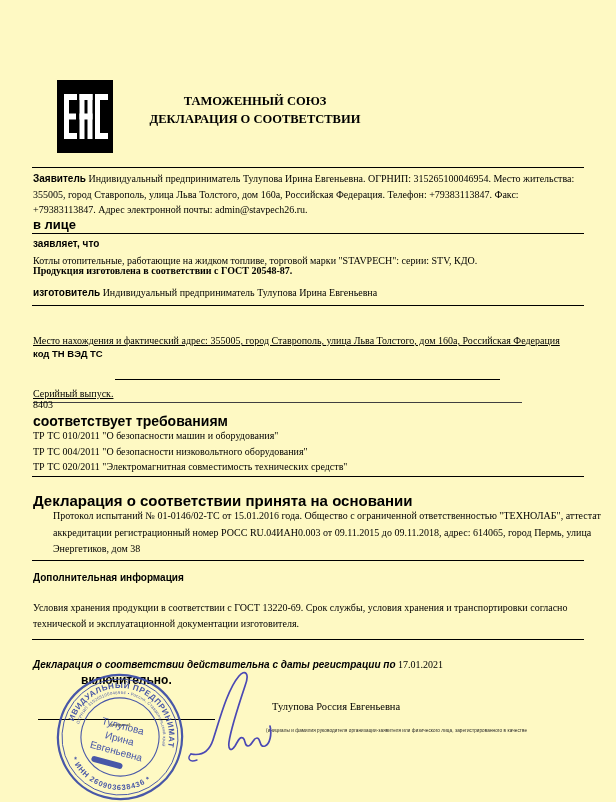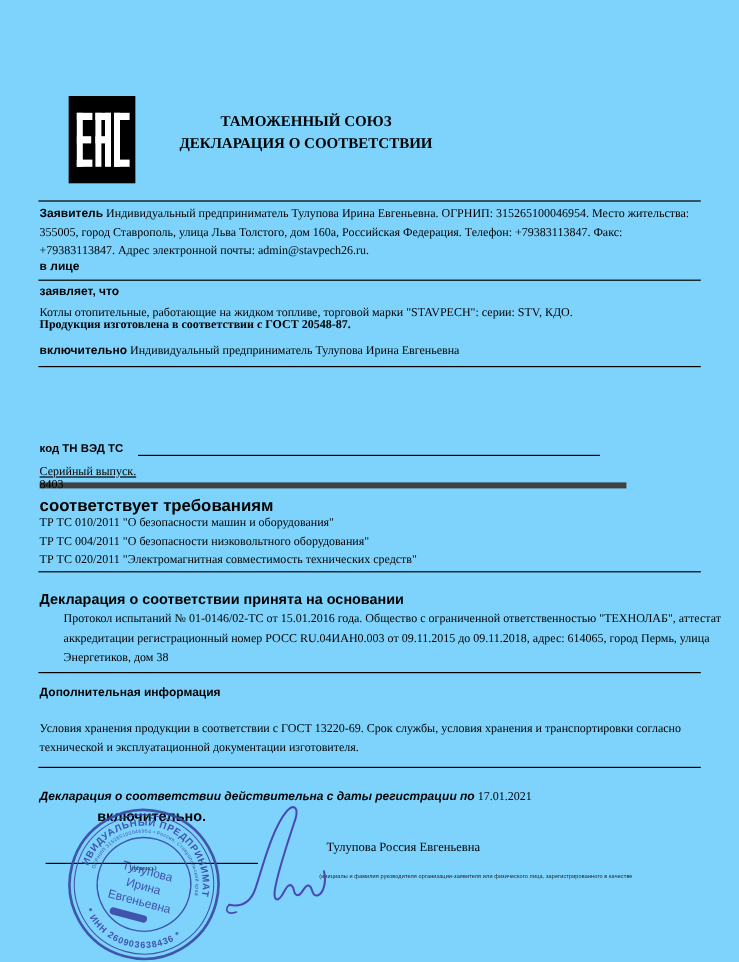--- a/index.html
+++ b/index.html
@@ -1,18 +1,18 @@
 <!DOCTYPE html>
 <html><head>
 <meta charset="utf-8">
 <style>
   * { margin:0; padding:0; box-sizing:border-box; }
   html,body { background:#888; }
   .page {
-    position:relative; width:616px; height:802px; background:#7dd3fc;
+    position:relative; width:616px; height:802px; background:#fef9c3;
     margin:0 auto; overflow:hidden;
     font-family:"Liberation Serif", serif; color:#000;
   }
   .abs { position:absolute; }
   .serif { font-family:"Liberation Serif", serif; font-size:10px; }
   .sans-b { font-family:"Liberation Sans", sans-serif; font-weight:bold; font-size:9.5px; }
   .rule { position:absolute; left:32px; width:552px; border-top:1.6px solid #000; }
   .para { left:33px; width:550px; line-height:15.5px; font-size:10px; }
   .u { text-decoration:underline; }
   .title {
@@ -56,52 +56,53 @@
     <div>ТАМОЖЕННЫЙ СОЮЗ</div>
     <div>ДЕКЛАРАЦИЯ О СООТВЕТСТВИИ</div>
   </div>
 
   <div class="rule" style="top:167px;"></div>
 
   <div class="abs para" style="top:171px;">
     <span class="sans-b" style="font-size:10px;">Заявитель</span>
     <span class="serif">Индивидуальный предприниматель Тулупова Ирина Евгеньевна.  ОГРНИП: 315265100046954. Место жительства: 355005, город Ставрополь, улица Льва Толстого, дом 160а, Российская Федерация. Телефон: +79383113847. Факс: +79383113847. Адрес электронной почты: admin@stavpech26.ru.</span>
   </div>
-  <div class="abs sans-b" style="left:33px; top:217px; font-size:10px;">в лице</div>
+  <div class="abs sans-b" style="left:33px; top:217px; font-size:13px;">в лице</div>
 
   <div class="rule" style="top:233px;"></div>
 
   <div class="abs sans-b" style="left:33px; top:238px; font-size:10px;">заявляет, что</div>
   <div class="abs para serif" style="top:253px;">Котлы отопительные, работающие на жидком топливе, торговой марки "STAVPECH": серии: STV, КДО.</div>
   <div class="abs para serif" style="top:263px; font-weight:bold;">Продукция изготовлена в соответствии с ГОСТ 20548-87.</div>
   <div class="abs para" style="top:285px;">
-    <span class="sans-b" style="font-size:10px;">включительно</span>
+    <span class="sans-b" style="font-size:10px;">изготовитель</span>
     <span class="serif">Индивидуальный предприниматель Тулупова Ирина Евгеньевна</span>
   </div>
 
   <div class="rule" style="top:305px;"></div>
 
+  <div class="abs para serif u" style="top:333px;">Место нахождения и фактический адрес: 355005, город Ставрополь, улица Льва Толстого, дом 160а, Российская Федерация</div>
 
-  <div class="abs sans-b" style="left:33px; top:369px;">код ТН ВЭД ТС</div>
+  <div class="abs sans-b" style="left:33px; top:348px;">код ТН ВЭД ТС</div>
   <div class="abs" style="left:115px; top:379px; width:385px; border-top:1px solid #000;"></div>
-  <div class="abs" style="left:33px; top:383px; width:489px; border-bottom:5px solid #404040; padding-bottom:1px;">
+  <div class="abs" style="left:33px; top:383px; width:489px; border-bottom:1px solid #404040; padding-bottom:1px;">
     <span class="serif u">Серийный выпуск.</span>
   </div>
   <div class="abs serif" style="left:33px; top:399px;text-align:right;">8403</div>
 
   <div class="abs sans-b" style="left:33px; top:413px; font-size:14px;">соответствует требованиям</div>
   <div class="abs para req" style="top:428px;">
     <div class="serif">ТР ТС 010/2011 "О безопасности машин и оборудования"</div>
     <div class="serif">ТР ТС 004/2011 "О безопасности низковольтного оборудования"</div>
     <div class="serif">ТР ТС 020/2011 "Электромагнитная совместимость технических средств"</div>
   </div>
 
   <div class="rule" style="top:476px;"></div>
 
-  <div class="abs sans-b" style="left:33px; top:492px; font-size:12px;">Декларация о соответствии принята на основании</div>
+  <div class="abs sans-b" style="left:33px; top:492px; font-size:15px;">Декларация о соответствии принята на основании</div>
   <div class="abs para serif" style="top:508px; line-height:16.5px;margin-left:20px;">Протокол испытаний № 01-0146/02-ТС от 15.01.2016 года. Общество с ограниченной ответственностью "ТЕХНОЛАБ", аттестат аккредитации регистрационный номер РОСС RU.04ИАН0.003 от 09.11.2015 до 09.11.2018, адрес: 614065, город Пермь, улица Энергетиков, дом 38</div>
 
   <div class="rule" style="top:560px;"></div>
 
   <div class="abs sans-b" style="left:33px; top:572px; font-size:10px;">Дополнительная информация</div>
   <div class="abs para serif" style="top:600px; line-height:16px;">Условия хранения продукции в соответствии с ГОСТ 13220-69. Срок службы, условия хранения и транспортировки согласно технической и эксплуатационной документации изготовителя.</div>
 
   <div class="rule" style="top:639px;"></div>
 
   <div class="abs para" style="top:657px;">

